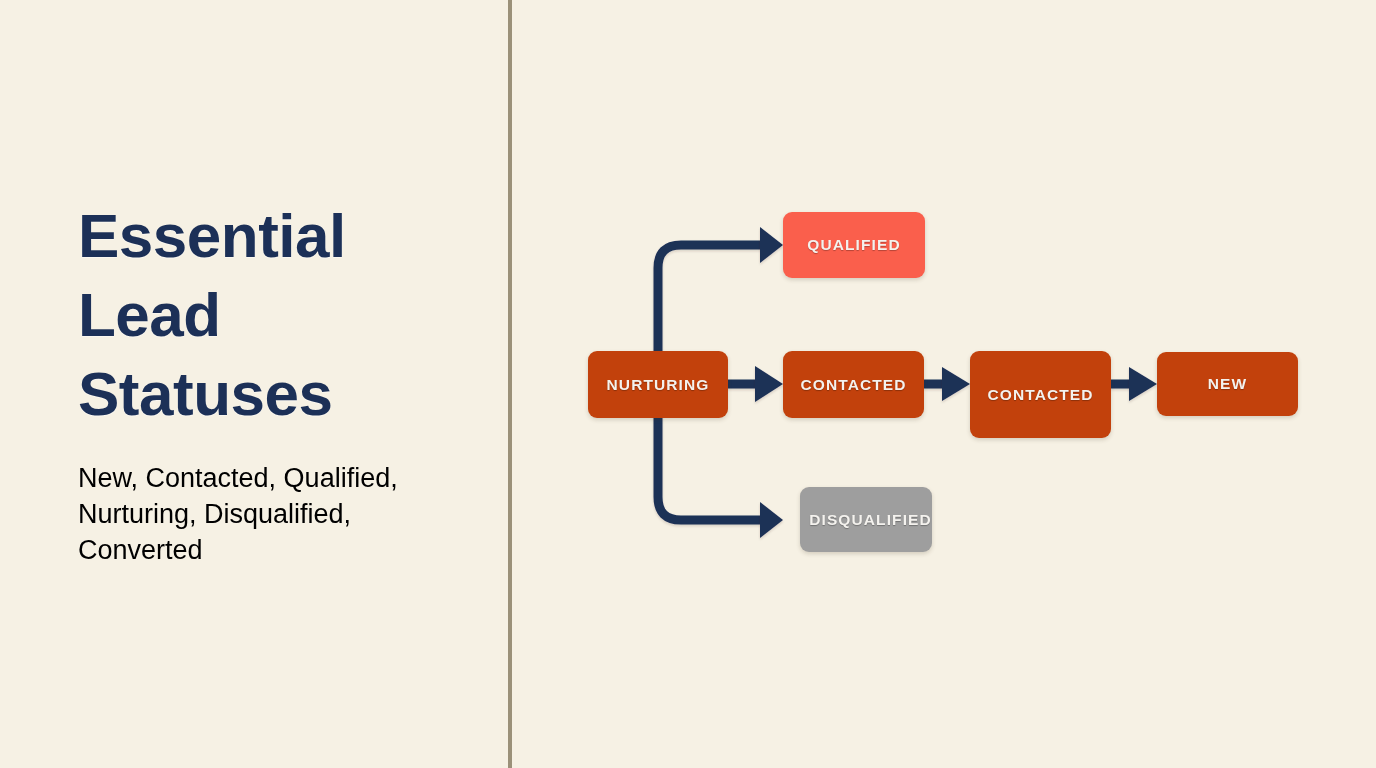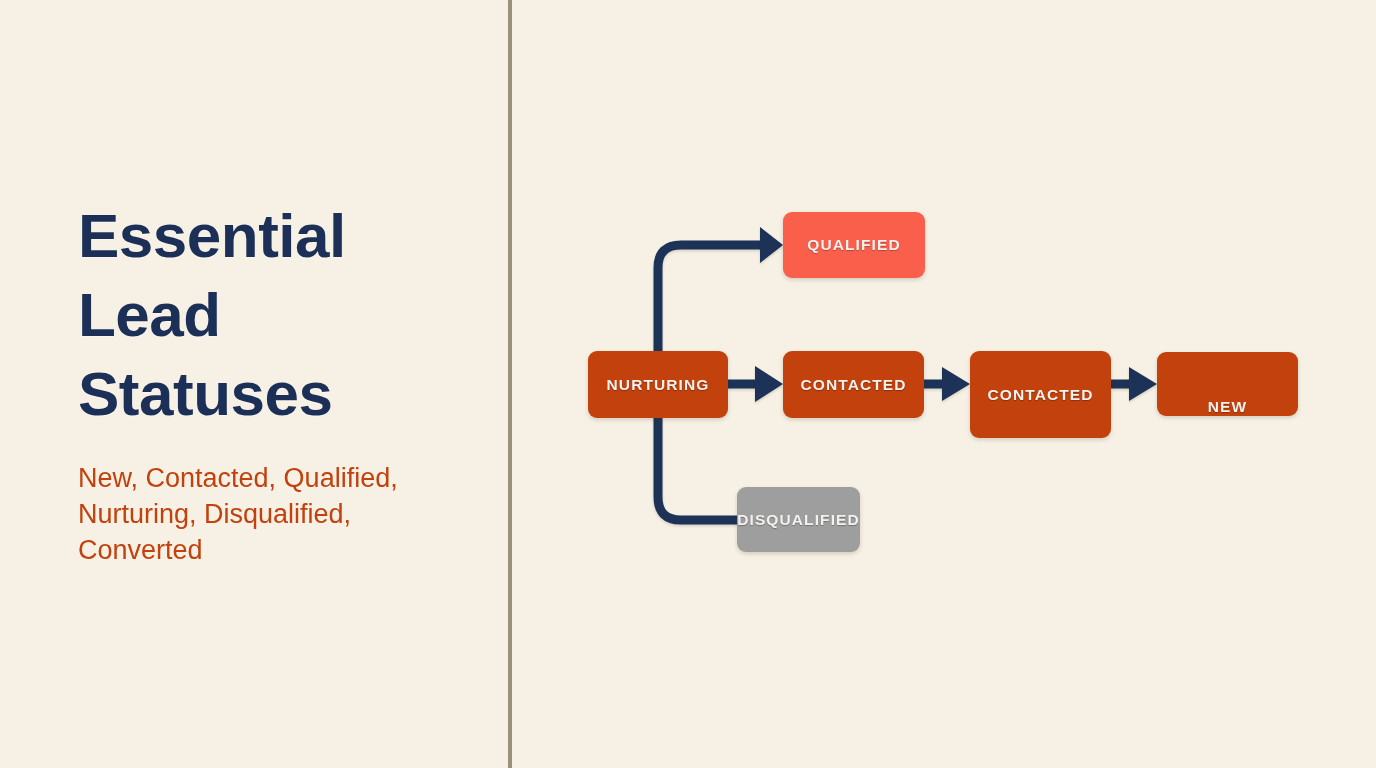--- a/index.html
+++ b/index.html
@@ -21,21 +21,21 @@
     font-size:62px;line-height:79px;
     font-weight:bold;
     letter-spacing:-0.5px;
     color:#1c3057;
     text-shadow:0 1px 0 rgba(255,255,255,.45);
   }
   #page-subtitle{
     position:absolute;left:78px;top:460px;width:400px;
     font-size:27px;line-height:36px;
     font-weight:400;
-    color:#c2410c;
+    color:#000000;
   }
 
   
   #divider{
     position:absolute;left:508px;top:0;width:4px;height:768px;
     background:#9b9179;
   }
 
   
   #right-panel{
@@ -110,21 +110,21 @@
   </div>
 
   <div class="node node-navy" style="left:783px;top:351px;width:141px;height:67px;">
     <span>CONTACTED</span>
   </div>
 
   <div class="node node-navy" style="left:970px;top:351px;width:141px;height:87px;">
     <span>CONTACTED</span>
   </div>
 
-  <div class="node node-navy" style="left:1157px;top:352px;width:141px;height:64px;align-items:flex-end;">
+  <div class="node node-navy" style="left:1157px;top:352px;width:141px;height:64px;">
     <span>NEW</span>
   </div>
 
-  <div class="node node-gray" style="left:737px;top:487px;width:123px;height:65px;">
+  <div class="node node-gray" style="left:800px;top:487px;width:123px;height:65px;padding-left:9px;">
     <span>DISQUALIFIED</span>
   </div>
 
 </div>
 
 </body></html>

